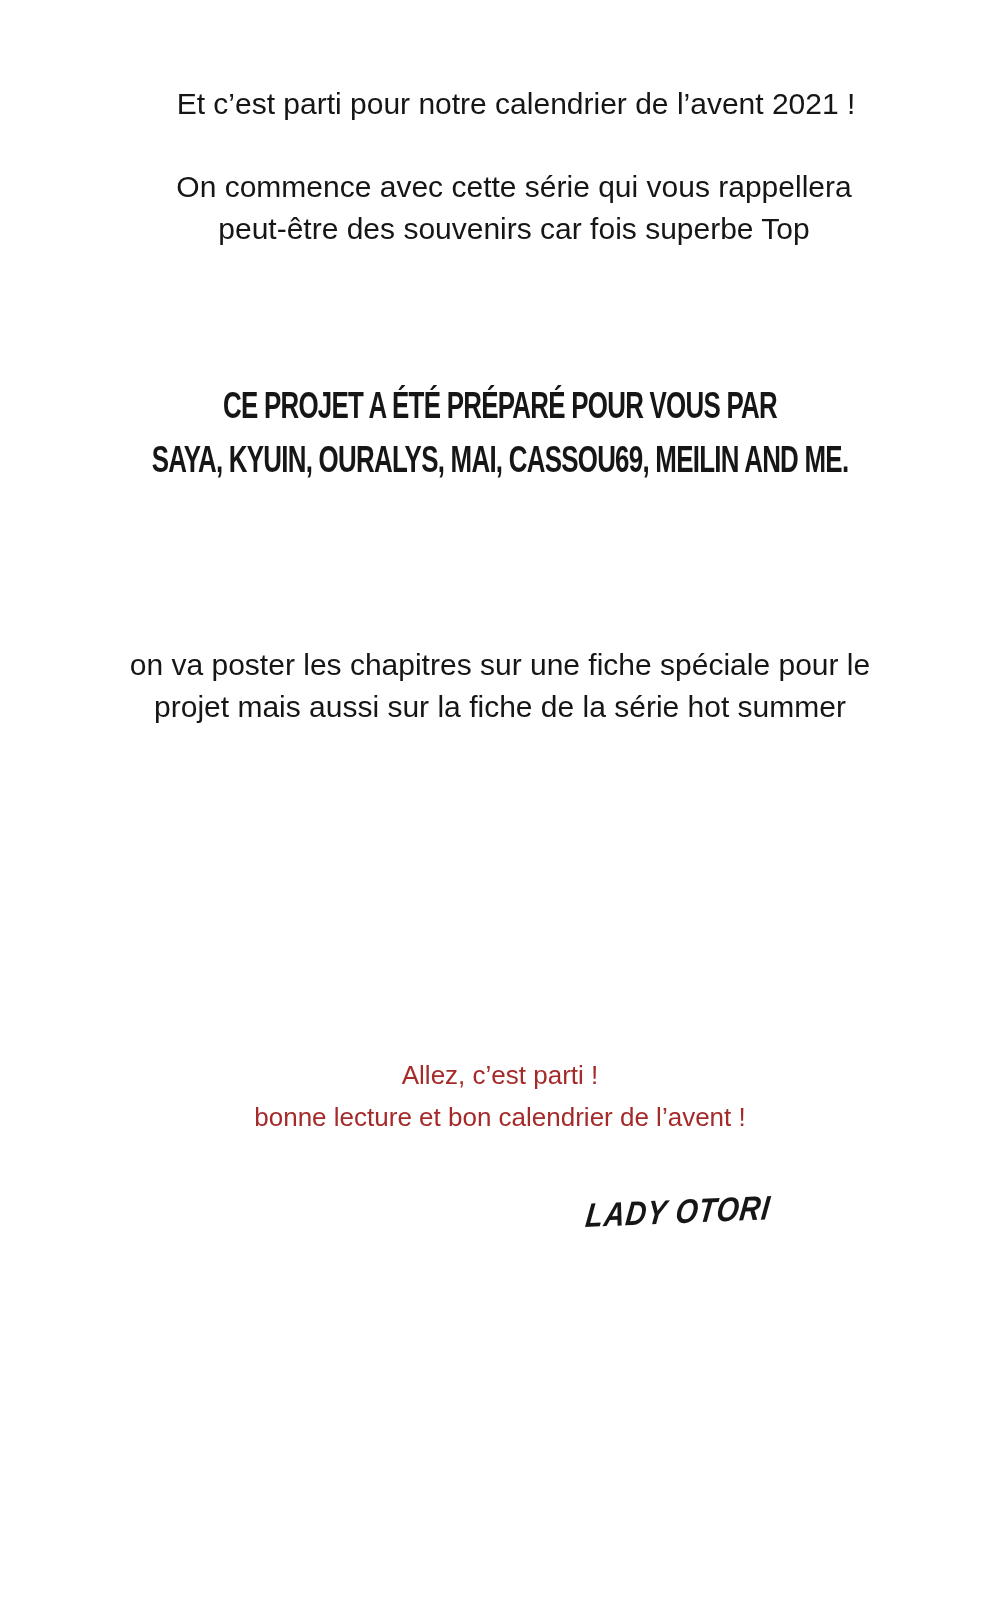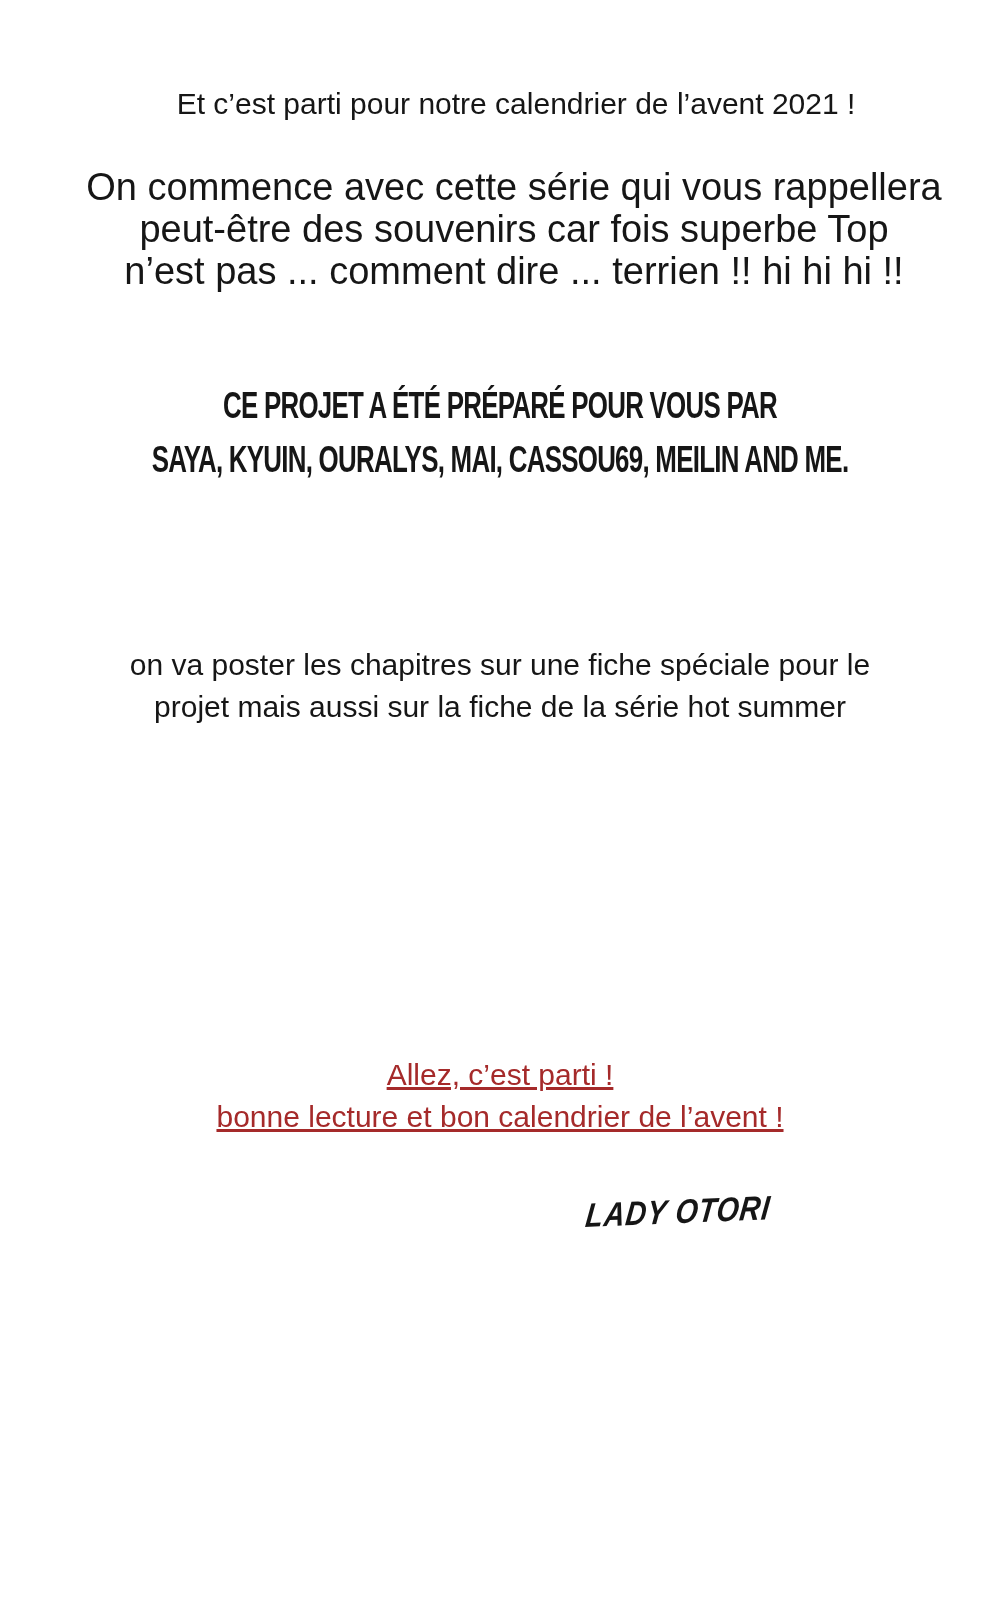--- a/index.html
+++ b/index.html
@@ -25,45 +25,44 @@
     text-align: center;
   }
   .opening {
     top: 84px;
     font-size: 30px;
     line-height: 40px;
     margin-left: 16px;
   }
   .intro {
     top: 166px;
-    font-size: 38px;
+    font-size: 30px;
     line-height: 42px;
     padding-left: 28px;
   }
   .credits {
     top: 378px;
     font-size: 35px;
     font-weight: bold;
     line-height: 50px;
     letter-spacing: -1px;
     transform: scale(0.74, 1.08);
     transform-origin: 50% 0;
     white-space: nowrap;
   }
   .note {
     top: 644px;
     font-size: 30px;
     line-height: 42px;
   }
   .closing {
     top: 1054px;
-    font-size: 30px;
+    font-size: 26px;
     line-height: 42px;
     color: var(--accent);
-    text-decoration: underline;
   }
   .signature {
     position: absolute;
     top: 1196px;
     left: 588px;
     font-size: 34px;
     font-weight: bold;
     font-style: italic;
     letter-spacing: 1px;
     color: var(--ink);
@@ -75,21 +74,20 @@
 </head>
 <body>
 
 <div class="page">
 
   <div class="block opening">Et c’est parti pour notre calendrier de l’avent 2021 !</div>
 
   <div class="block intro">
     <div class="line">On commence avec cette série qui vous rappellera</div>
     <div class="line">peut-être des souvenirs car fois superbe Top</div>
-    <div class="line">n’est pas ... comment dire ... terrien !! hi hi hi !!</div>
   </div>
 
   <div class="block credits">
     <div class="credits-line">CE PROJET A ÉTÉ PRÉPARÉ POUR VOUS PAR</div>
     <div class="credits-line">SAYA, KYUIN, OURALYS, MAI, CASSOU69, MEILIN AND ME.</div>
   </div>
 
   <div class="block note">
     <div class="line">on va poster les chapitres sur une fiche spéciale pour le</div>
     <div class="line">projet mais aussi sur la fiche de la série hot summer</div>

